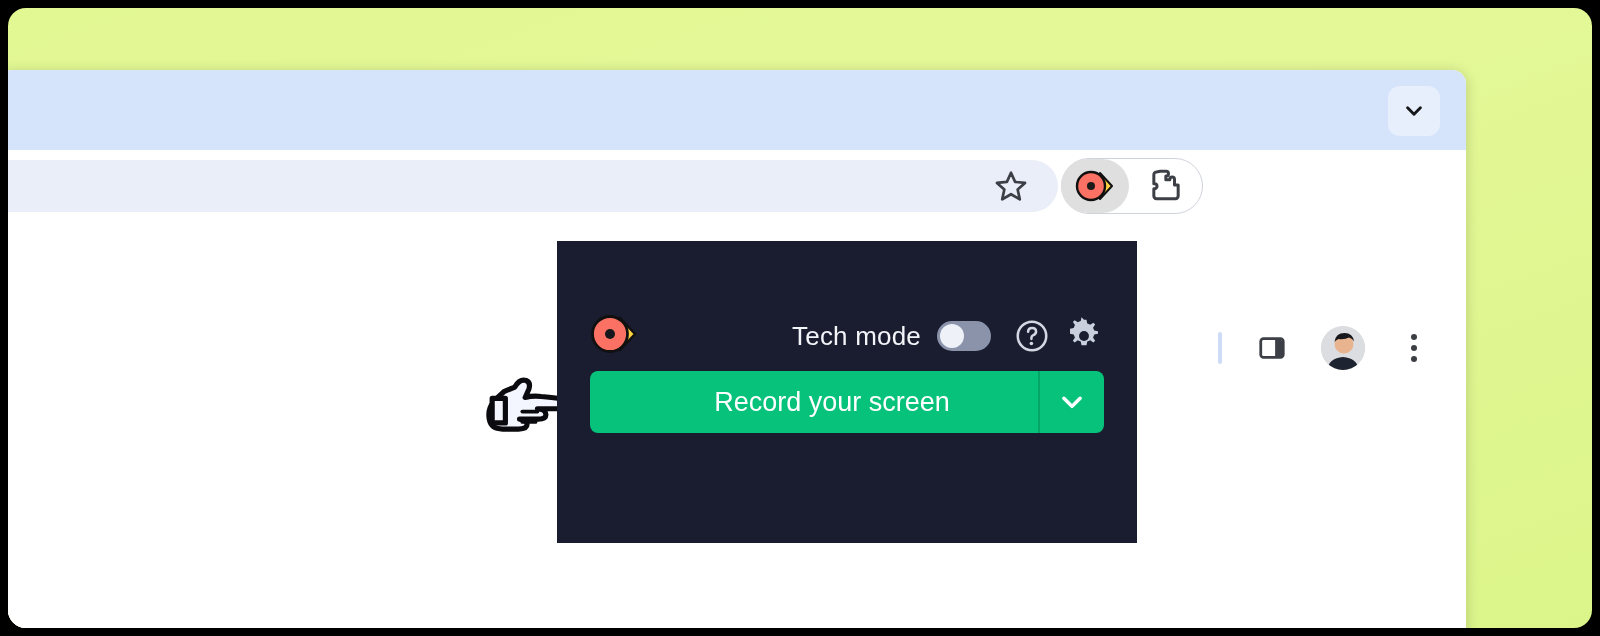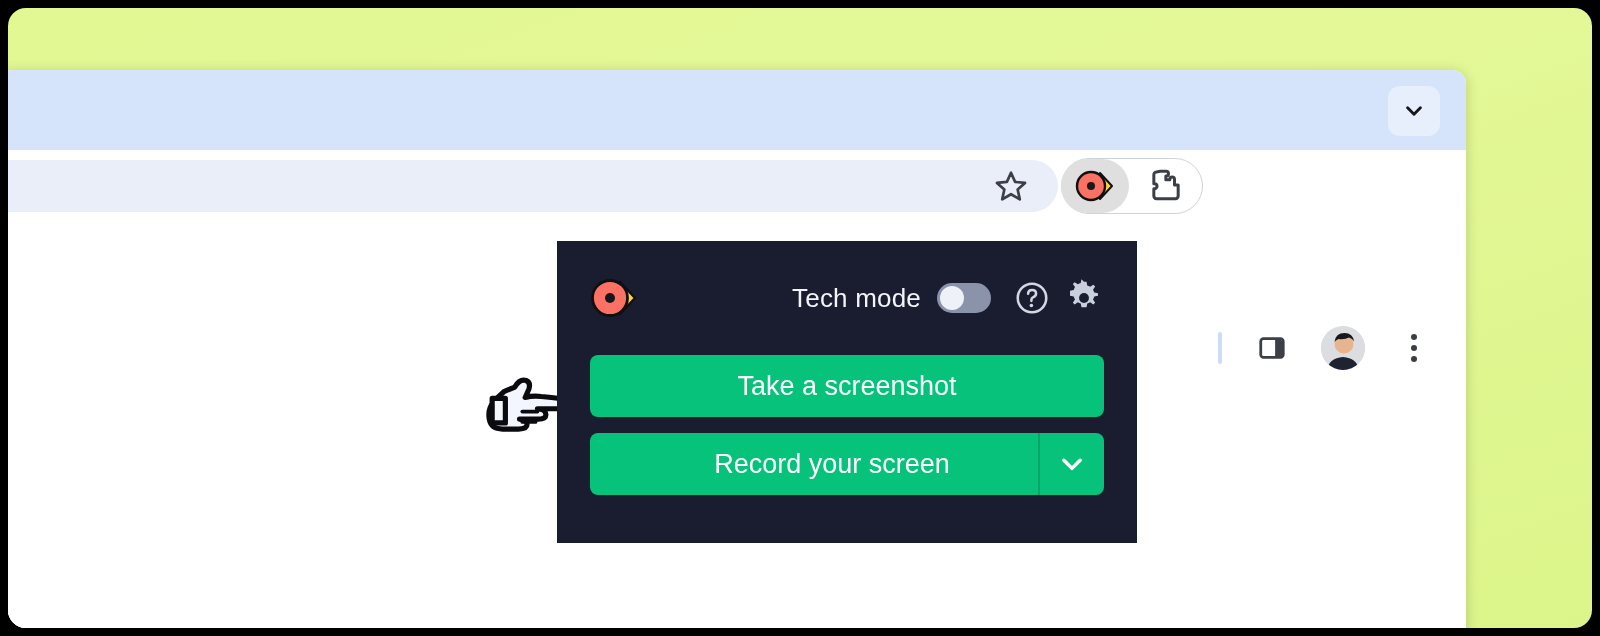--- a/index.html
+++ b/index.html
@@ -110,21 +110,21 @@
   
   .popup {
     position: absolute; left: 549px; top: 233px;
     width: 580px; height: 302px;
     background: #191d2f;
     z-index: 30;
   }
   .popup-header {
     position: relative;
     height: 114px;
-    display: flex; align-items: center;
+    display: flex; align-items: flex-end;
     padding: 0 34px 0 32px;
   }
   .brand-logo { width: 52px; height: 42px; position: relative; flex: 0 0 auto; }
   .hdr-right {
     margin-left: auto; display: flex; align-items: center; gap: 0px;
   }
   .tech-label {
     color: #f2f4f8; font-size: 26px; letter-spacing: .2px;
     margin-right: 16px; white-space: nowrap;
   }
@@ -281,21 +281,20 @@
           <div class="icon-btn gear-btn">
             <svg width="38" height="38" viewBox="0 0 24 24">
               <path fill="#c9cfdd" d="M12 1.8 l1.6 0 0.45 2.35 a7.8 7.8 0 0 1 1.85 0.78 l2-1.35 1.15 1.15 -1.35 2 a7.8 7.8 0 0 1 0.78 1.85 l2.35 0.45 0 1.6 -2.35 0.45 a7.8 7.8 0 0 1 -0.78 1.85 l1.35 2 -1.15 1.15 -2 -1.35 a7.8 7.8 0 0 1 -1.85 0.78 l-0.45 2.35 -1.6 0 -1.6 0 -0.45 -2.35 a7.8 7.8 0 0 1 -1.85 -0.78 l-2 1.35 -1.15 -1.15 1.35 -2 a7.8 7.8 0 0 1 -0.78 -1.85 l-2.35 -0.45 0 -1.6 0 -1.6 2.35 -0.45 a7.8 7.8 0 0 1 0.78 -1.85 l-1.35 -2 1.15 -1.15 2 1.35 a7.8 7.8 0 0 1 1.85 -0.78 l0.45 -2.35 z"></path>
               <circle cx="12" cy="12" r="3.1" fill="#191d2f"></circle>
             </svg>
           </div>
         </div>
       </div>
 
       <div class="btn-area">
-        <div class="btn-green">Take a screenshot</div>
 
         <div class="btn-row">
           <div class="main">Record your screen</div>
           <div class="caret">
             <svg width="30" height="30" viewBox="0 0 24 24">
               <path d="M5.5 9 L12 15.5 L18.5 9" fill="none" stroke="#ffffff" stroke-width="2.8" stroke-linecap="round" stroke-linejoin="round"></path>
             </svg>
           </div>
         </div>
       </div>

